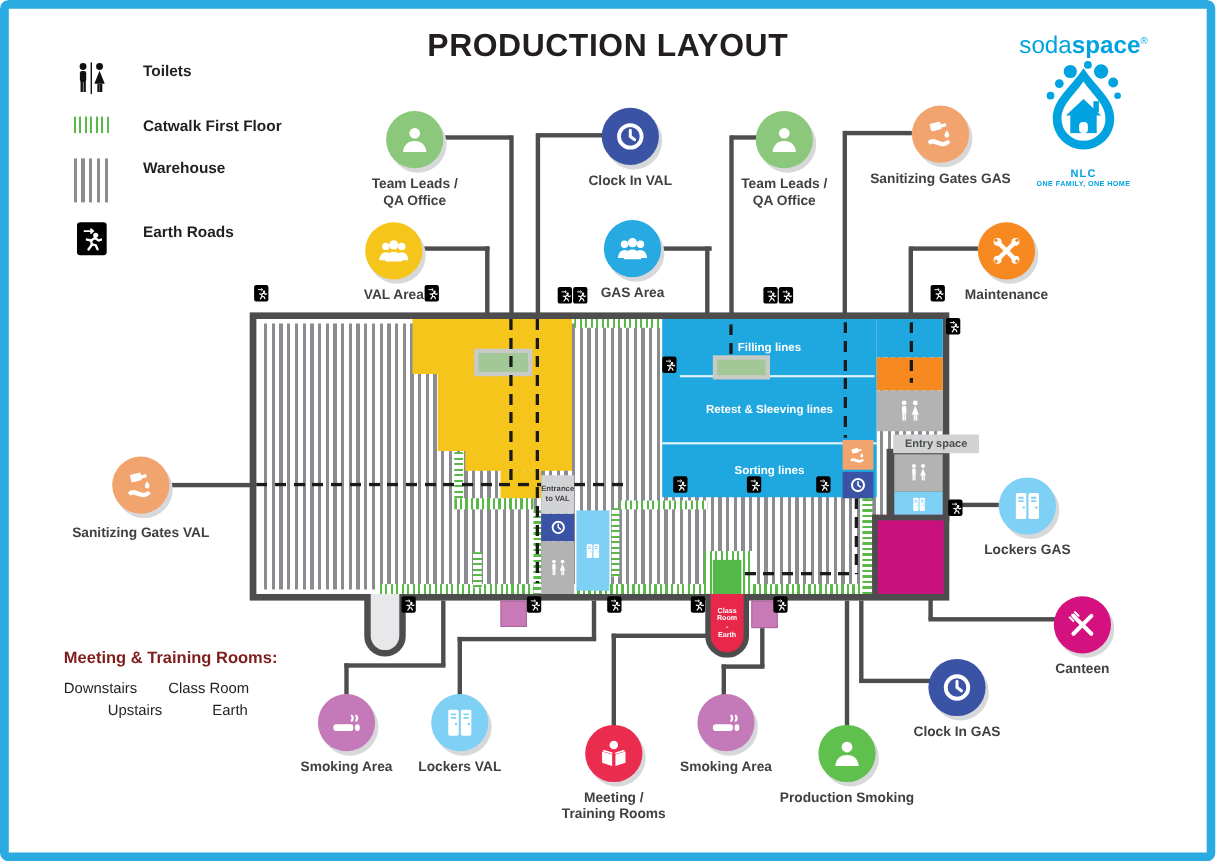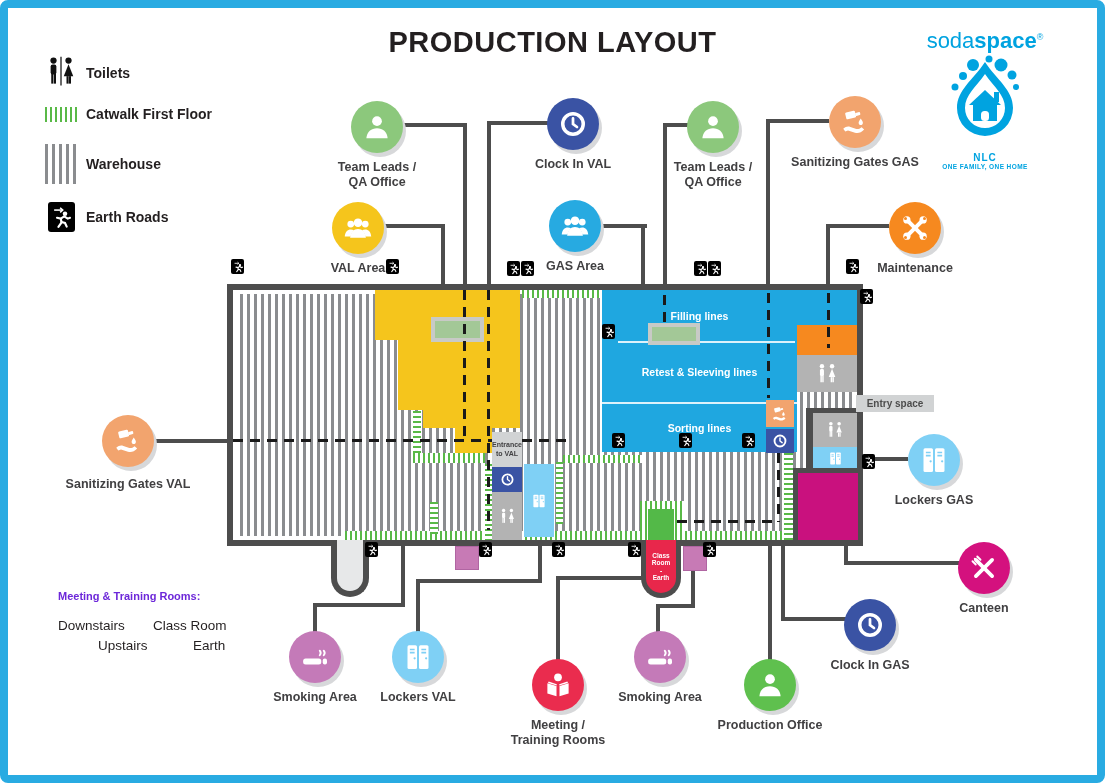--- a/index.html
+++ b/index.html
@@ -11,21 +11,21 @@
   #title{position:absolute;left:0;right:0;top:26px;text-align:center;font-size:29px;font-weight:800;
          letter-spacing:.5px;color:#231f20;z-index:5;}
   
   #brand{position:absolute;left:880px;top:28px;width:210px;text-align:center;z-index:5;}
   #brand .word{font-size:22px;color:#00a3e0;}
   #brand .w2{font-weight:bold;}
   #brand sup{font-size:9px;}
   #brand .org{font-size:10px;font-weight:bold;color:#00a3e0;margin-top:-2px;letter-spacing:1px;}
   #brand .tag{font-size:6.5px;font-weight:bold;color:#00a3e0;letter-spacing:.4px;}
   
-  .leg-row{position:absolute;left:44px;display:flex;align-items:center;gap:8px;}
+  .leg-row{position:absolute;left:66px;display:flex;align-items:flex-start;gap:30px;}
   .leg-label{font-size:14px;font-weight:bold;color:#231f20;white-space:nowrap;}
   .leg-ico{width:34px;display:flex;justify-content:center;}
   
   .stripes{background:repeating-linear-gradient(90deg,#8a8c8f 0 3px,#ffffff 3px 7px);}
   .hatchH{background:repeating-linear-gradient(90deg,#59b947 0 2px,#ffffff 2px 5px);}
   .hatchV{background:repeating-linear-gradient(180deg,#59b947 0 2px,#ffffff 2px 5px);}
   
   #plan{position:absolute;left:227px;top:284px;width:636px;height:262px;box-sizing:border-box;
         border:6px solid #4d4d4d;background:repeating-linear-gradient(90deg,#8a8c8f 0 3px,#ffffff 3px 7px);
         box-shadow:inset 0 0 0 4px #ffffff;z-index:10;}
@@ -60,21 +60,21 @@
        font-size:12.5px;line-height:15px;color:#414042;white-space:pre-line;z-index:15;}
   
   .utube{position:absolute;left:331px;top:540px;width:38px;height:57px;background:#e7e8e9;
          border:6px solid #4d4d4d;border-top:none;border-radius:0 0 19px 19px;box-sizing:border-box;z-index:12;}
   .ctube{position:absolute;left:641px;top:540px;width:40px;height:58px;background:#e8274b;
          border:5px solid #4d4d4d;border-top:none;border-radius:0 0 20px 20px;box-sizing:border-box;z-index:12;
          display:flex;align-items:center;justify-content:center;}
   .ctube span{color:#fff;font-size:6.5px;line-height:7.5px;font-weight:bold;text-align:center;white-space:pre-line;}
   .pinksq{position:absolute;background:#c77ab5;border:1px solid #b065a2;box-sizing:border-box;z-index:12;}
   
-  #foot-head{position:absolute;left:58px;top:590px;font-size:11px;font-weight:bold;color:#6d28d9;}
+  #foot-head{position:absolute;left:58px;top:590px;font-size:15px;font-weight:bold;color:#7f1d1d;}
   .foot-row{position:absolute;left:58px;font-size:13.5px;color:#231f20;}
   .foot-row span{display:inline-block;width:95px;}
 </style>
 </head>
 <body>
 
 <div id="frame"></div>
 
 <div id="title">PRODUCTION LAYOUT</div>
 
@@ -593,21 +593,21 @@
     </div>
     <div class="lbl" style="left: 870px; top: 658px;">Clock In GAS</div>
     <div class="callout" style="left: 744px; top: 659px; background: rgb(95, 192, 78);">
       <svg width="30" height="30" viewBox="0 0 24 24">
         <g fill="#fff">
           <circle cx="12" cy="7.3" r="3.9"></circle>
           <path d="M3.5 21c.4-5.2 3.9-8 8.5-8s8.1 2.8 8.5 8z"></path>
         </g>
       </svg>
     </div>
-    <div class="lbl" style="left: 770px; top: 718px;">Production Office</div>
+    <div class="lbl" style="left: 770px; top: 718px;">Production Smoking</div>
     <div class="callout" style="left: 289px; top: 631px; background: rgb(196, 122, 184);">
       <svg width="30" height="30" viewBox="0 0 24 24">
         <g fill="#fff">
           <rect x="2.5" y="13.2" width="14.5" height="4.8" rx="2"></rect>
           <rect x="18.2" y="13.2" width="3.4" height="4.8" rx="1.6"></rect>
         </g>
         <g stroke="#fff" stroke-width="1.5" fill="none" stroke-linecap="round">
           <path d="M15.8 10.6c1-1.2 1-2.5 0-3.7"></path>
           <path d="M19 10.6c1-1.2 1-2.5 0-3.7"></path>
         </g>
@@ -655,21 +655,21 @@
         </g>
       </svg>
     </div>
     <div class="lbl" style="left: 660px; top: 690px;">Smoking Area</div>
   </div>
 
 <div id="plan">
   <div class="pl" style="left:369px;top:20px;width:195px;">Filling lines</div>
   <div class="pl" style="left:369px;top:76px;width:195px;">Retest &amp; Sleeving lines</div>
   <div class="pl" style="left:369px;top:132px;width:195px;">Sorting lines</div>
-  <div class="entspace" style="left:579px;top:105px;width:78px;height:17px;margin-left:44px;">Entry space</div>
+  <div class="entspace" style="left:579px;top:105px;width:78px;height:17px;">Entry space</div>
   <div class="entval" style="left:259px;top:142px;width:30px;height:35px;">Entrance
 to VAL</div>
 <div class="yellow" style="left: 142px; top: 0px; width: 145px; height: 50px;"></div>
     <div class="yellow" style="left: 165px; top: 50px; width: 122px; height: 70px;"></div>
     <div class="yellow" style="left: 190px; top: 120px; width: 97px; height: 18px;"></div>
     <div class="yellow" style="left: 222px; top: 138px; width: 37px; height: 25px;"></div>
     <div class="grayback" style="left: 198px; top: 27px; width: 53px; height: 25px;"></div>
     <div class="sage" style="left: 202px; top: 31px; width: 45px; height: 17px;"></div>
     <div class="hatchH" style="left: 289px; top: 0px; width: 79px; height: 8px;"></div>
     <div class="blue" style="left: 369px; top: 0px; width: 195px; height: 162px;"></div>

